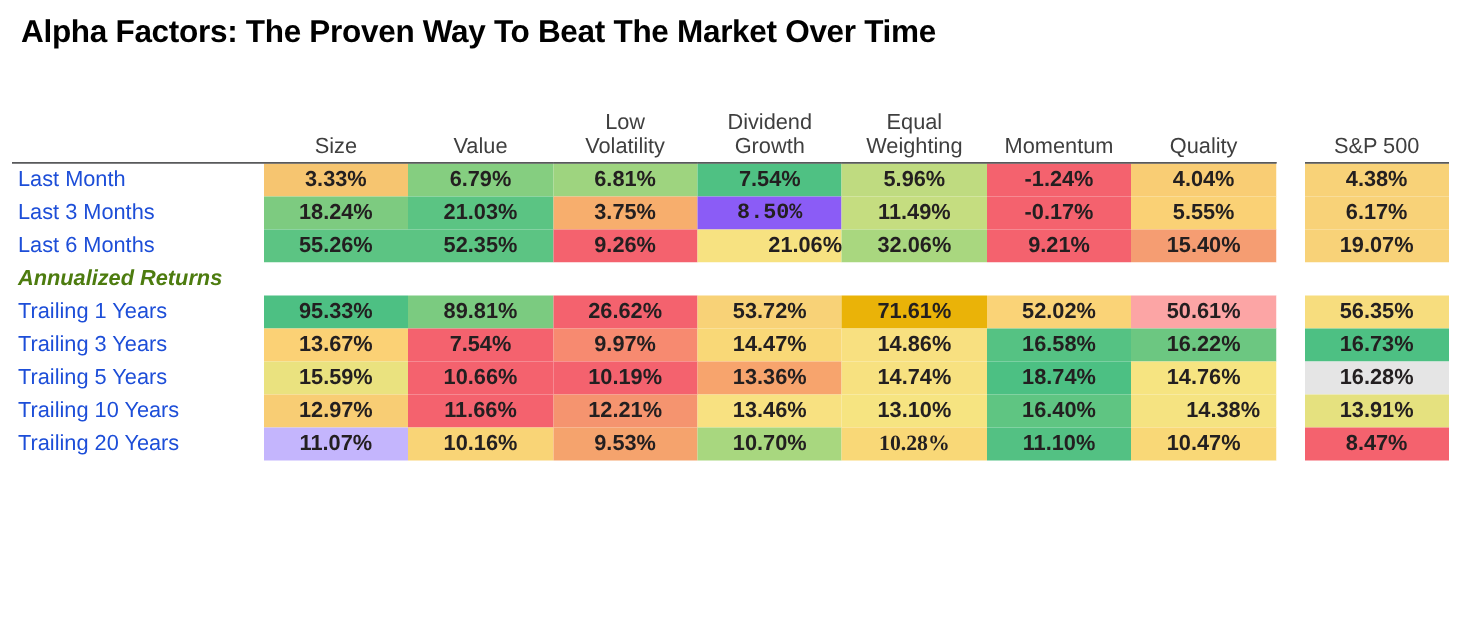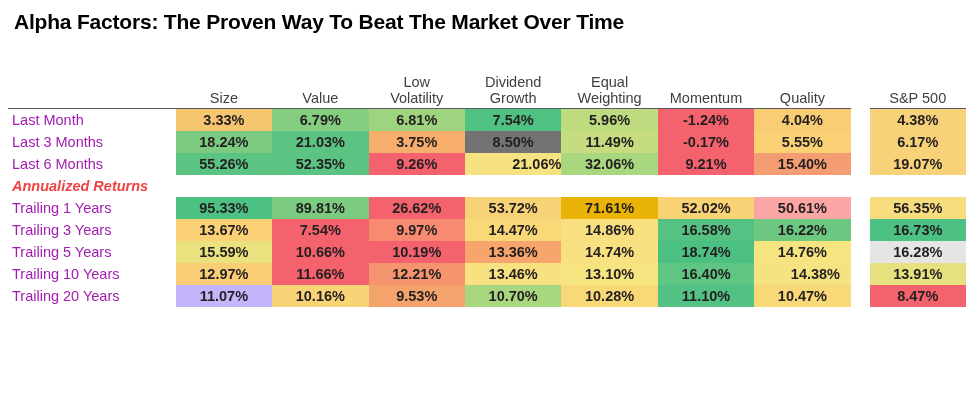--- a/index.html
+++ b/index.html
@@ -77,27 +77,27 @@
     padding: 0;
     line-height: 22px;
     text-align: center;
     color: #231f20;
     font-weight: bold;
   }
   #matrix tbody td.rowlabel {
     text-align: left;
     padding-left: 4px;
     font-weight: normal;
-    color: #a21caf;
+    color: #1d4ed8;
     background: #ffffff;
   }
   #matrix tbody td.rowlabel.section {
     font-style: italic;
     font-weight: bold;
-    color: #ef4444;
+    color: #4d7c0f;
   }
   #matrix tbody tr.spacer-row td {
     height: 22px;
     background: #ffffff !important;
   }
   #matrix tbody td.gapcell { background: #ffffff !important; }
 </style>
 </head>
 <body>
 
@@ -167,21 +167,21 @@
           <td style="background: rgb(244, 98, 110);">-1.24%</td>
           <td style="background: rgb(249, 205, 116);">4.04%</td>
           <td class="gapcell"></td>
           <td style="background: rgb(248, 210, 120);">4.38%</td>
         </tr>
         <tr>
           <td class="rowlabel">Last 3 Months</td>
           <td style="background: rgb(125, 203, 128);">18.24%</td>
           <td style="background: rgb(91, 196, 131);">21.03%</td>
           <td style="background: rgb(247, 174, 109);">3.75%</td>
-          <td style="background: #737373;">8.50%</td>
+          <td style="background: #8b5cf6; font-family: Liberation Mono, monospace;">8.50%</td>
           <td style="background: rgb(197, 221, 128);">11.49%</td>
           <td style="background: rgb(244, 98, 110);">-0.17%</td>
           <td style="background: rgb(250, 209, 117);">5.55%</td>
           <td class="gapcell"></td>
           <td style="background: rgb(248, 210, 120);">6.17%</td>
         </tr>
         <tr>
           <td class="rowlabel">Last 6 Months</td>
           <td style="background: rgb(92, 196, 131);">55.26%</td>
           <td style="background: rgb(92, 196, 131);">52.35%</td>
@@ -252,21 +252,21 @@
           <td style="background: rgb(245, 227, 129); padding-left: 26px;">14.38%</td>
           <td class="gapcell"></td>
           <td style="background: rgb(229, 225, 127);">13.91%</td>
         </tr>
         <tr>
           <td class="rowlabel">Trailing 20 Years</td>
           <td style="background: #c4b5fd;">11.07%</td>
           <td style="background: rgb(249, 212, 118);">10.16%</td>
           <td style="background: rgb(245, 163, 109);">9.53%</td>
           <td style="background: rgb(168, 215, 127);">10.70%</td>
-          <td style="background: rgb(249, 216, 119);">10.28%</td>
+          <td style="background: rgb(249, 216, 119); font-family: Liberation Serif, serif;">10.28%</td>
           <td style="background: rgb(83, 193, 131);">11.10%</td>
           <td style="background: rgb(249, 216, 119);">10.47%</td>
           <td class="gapcell"></td>
           <td style="background: rgb(244, 98, 110);">8.47%</td>
         </tr>
       </tbody>
   </table>
 
 </div>
 

